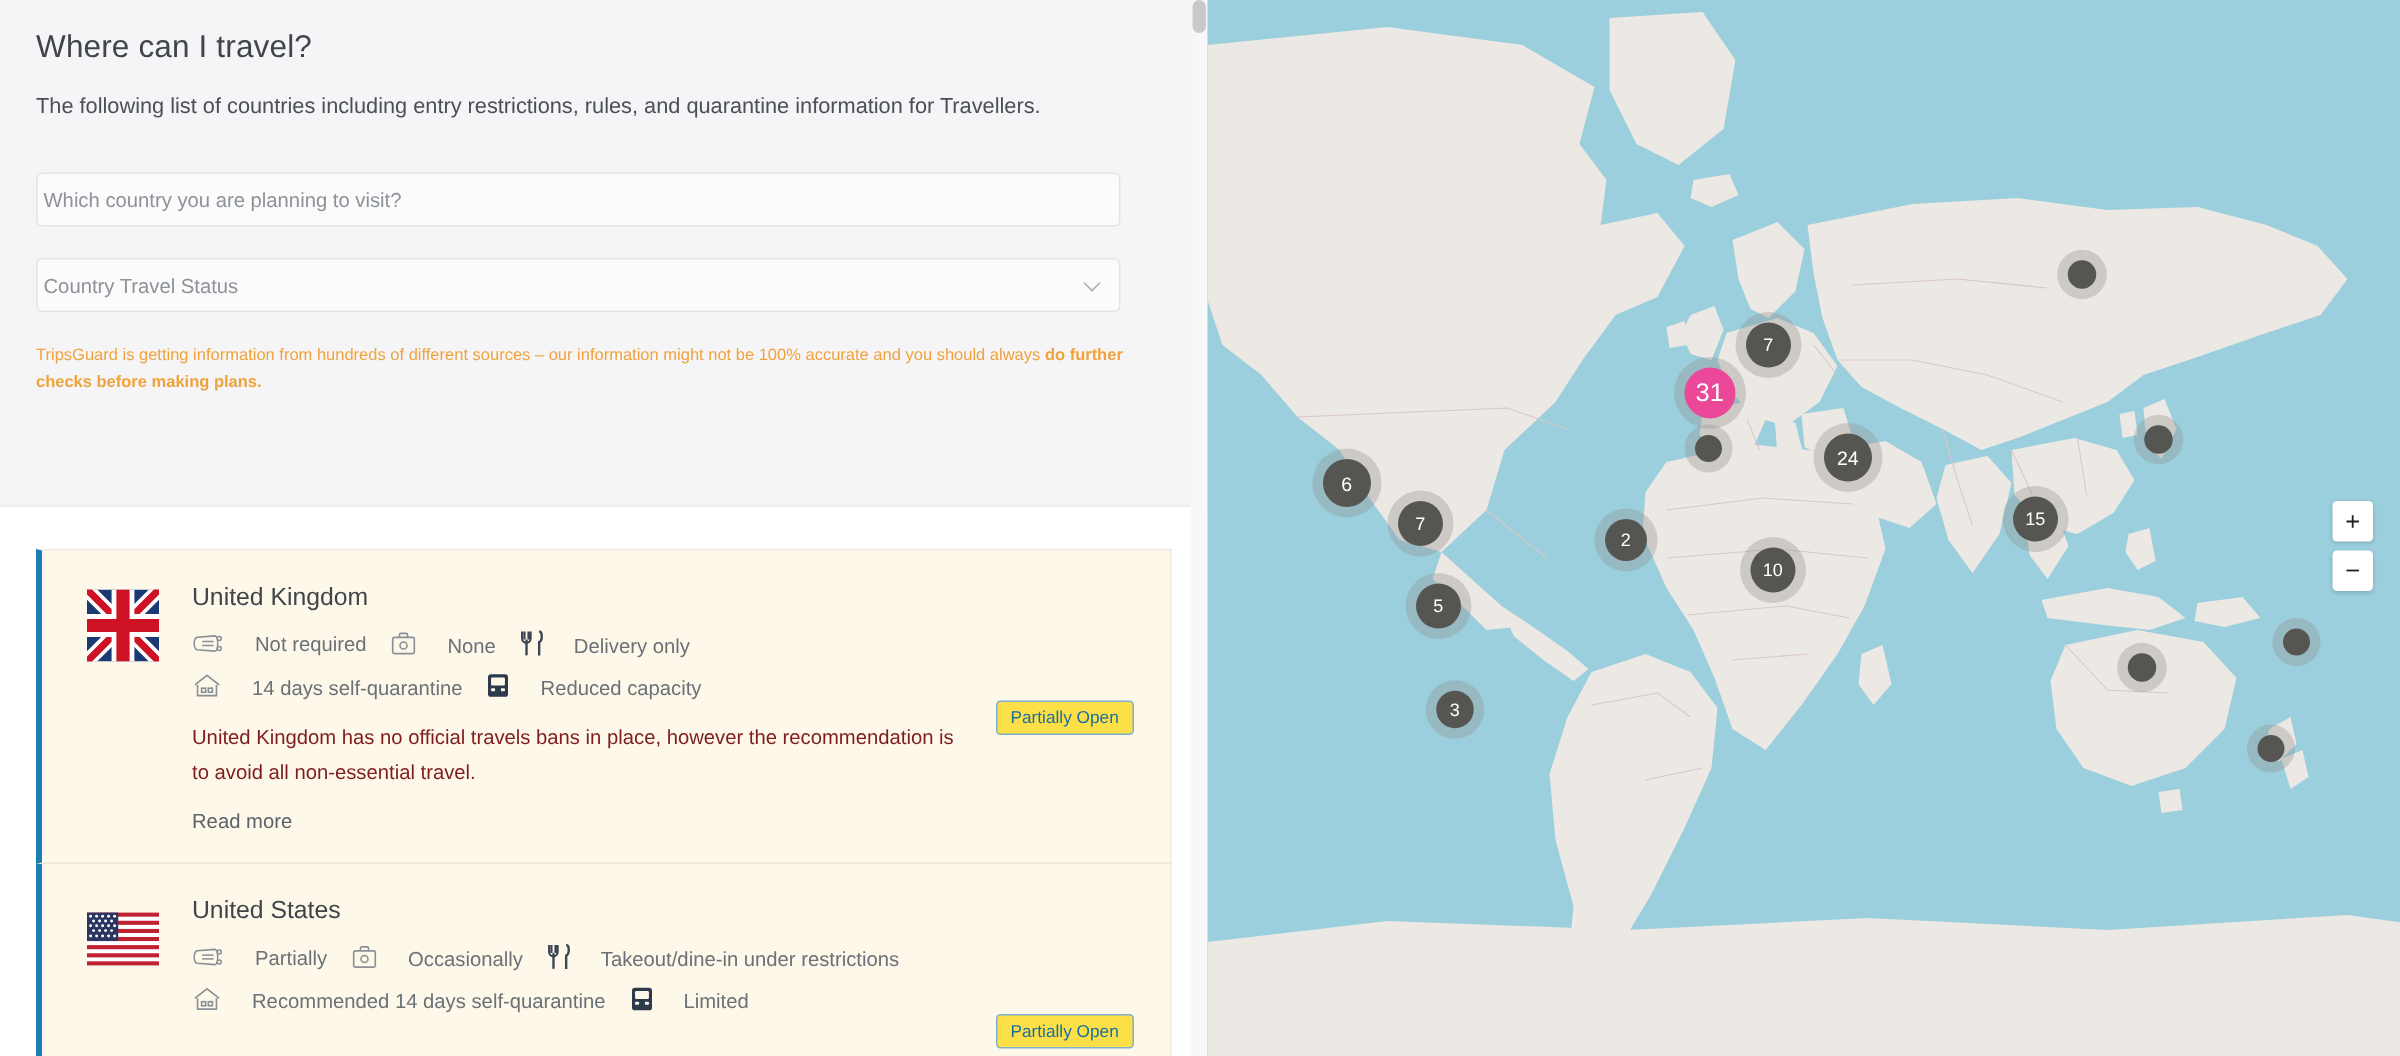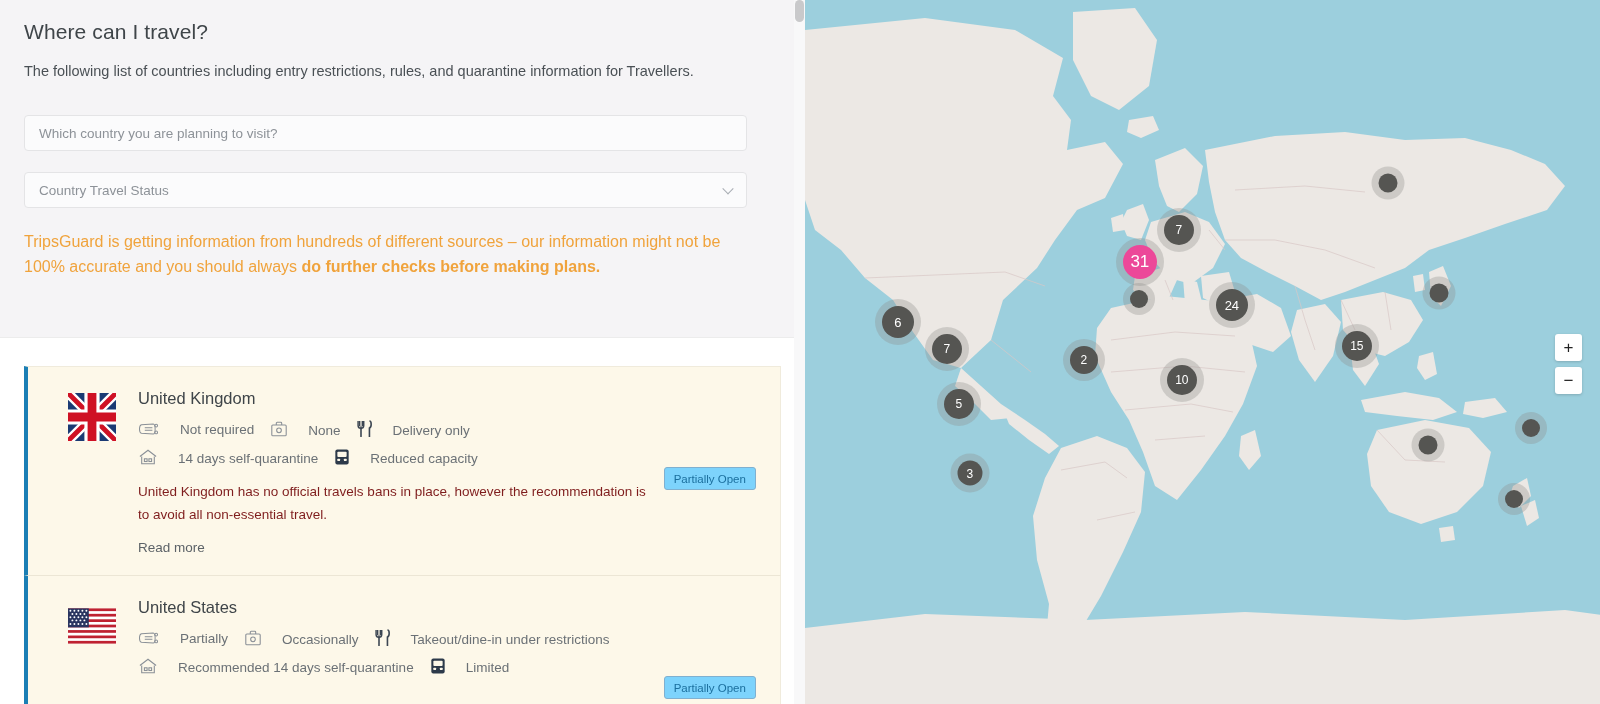--- a/index.html
+++ b/index.html
@@ -39,56 +39,56 @@
     margin-bottom: 32px;
   }
   .field {
     width: 723px;
     height: 36px;
     background: #fbfbfc;
     border: 1px solid #e4e4e6;
     border-radius: 4px;
     display: flex;
     align-items: center;
-    padding: 0 14px;
+    padding: 0 4px;
     margin-bottom: 21px;
     position: relative;
   }
   .field input {
     border: none; outline: none; background: transparent;
     font-family: "Liberation Sans", sans-serif;
     font-size: 13.5px; color: #585e63; width: 100%;
   }
   .field input::placeholder { color: #8d9298; }
   .select-label { font-size: 13.5px; color: #8d9298; }
   .chev {
     position: absolute; right: 14px; top: 50%;
     width: 8px; height: 8px;
     border-right: 1.4px solid #a8adb3;
     border-bottom: 1.4px solid #a8adb3;
     transform: translateY(-65%) rotate(45deg);
   }
   #disclaimer {
-    font-size: 16px;
+    font-size: 11px;
     line-height: 1.58;
     color: #f0a33c;
     max-width: 725px;
   }
   #disclaimer b { font-weight: 700; color: #f0a33c; }
 
   
   #cards { padding: 28px 24px 0 24px; }
   .card {
     position: relative;
     background: #fdf8e9;
     border-left: 4px solid #1b7fb5;
     border-top: 1px solid #f0ebdc;
     border-right: 1px solid #f0ebdc;
     border-bottom: 1px solid #ece6d5;
-    padding: 22px 24px 20px 40px;
+    padding: 22px 24px 20px 30px;
     display: flex;
     gap: 22px;
   }
   .card + .card { border-top: none; }
   .flag { width: 48px; height: 48px; flex: 0 0 48px; margin-top: 4px; }
   .flag svg { display: block; width: 48px; height: 48px; }
   .card-body { flex: 1; position: relative; }
   .country-name {
     font-size: 16.5px; color: #3f4549; font-weight: 400;
     margin-bottom: 12px;
@@ -108,21 +108,21 @@
     max-width: 520px; margin-bottom: 14px;
   }
   .read-more {
     font-size: 13.5px; color: #5c6267; cursor: pointer;
   }
   .status-badge {
     position: absolute;
     right: 0; top: 78px;
     border: 1px solid #7fb0d0;
     color: #1b6f9e;
-    background: #7dd3fc;
+    background: #fde047;
     font-size: 11.5px;
     padding: 5px 9px 4px 9px;
     border-radius: 3px;
     white-space: nowrap;
   }
 
   
   #panel-scroll-track {
     position: absolute; top: 0; right: 0;
     width: 11px; height: 704px;

